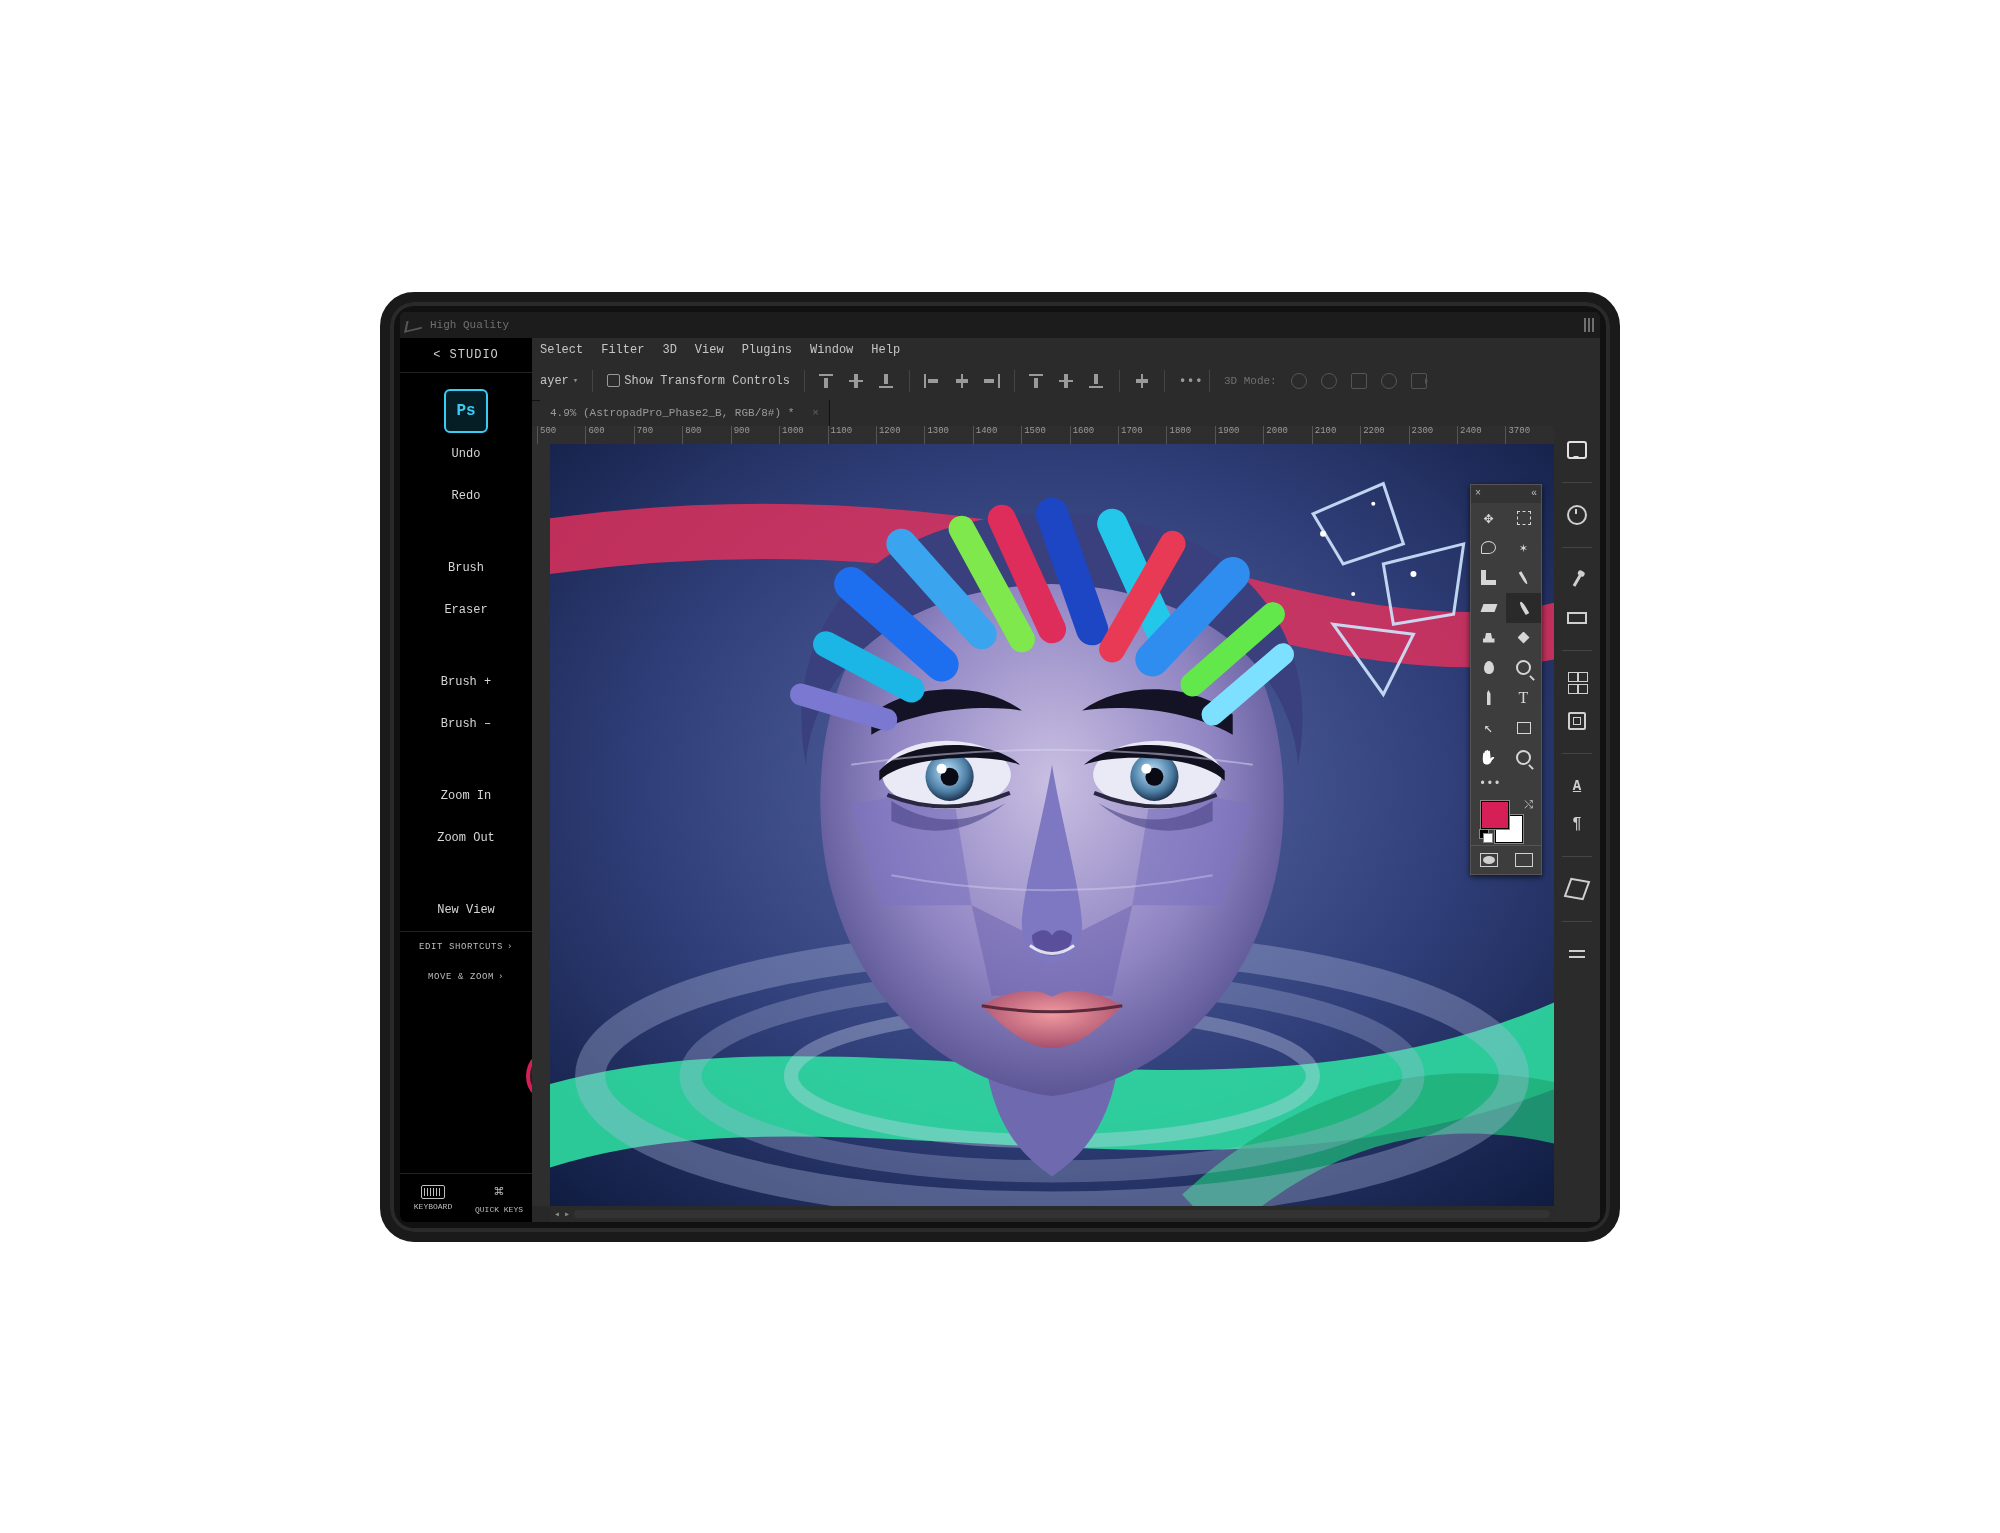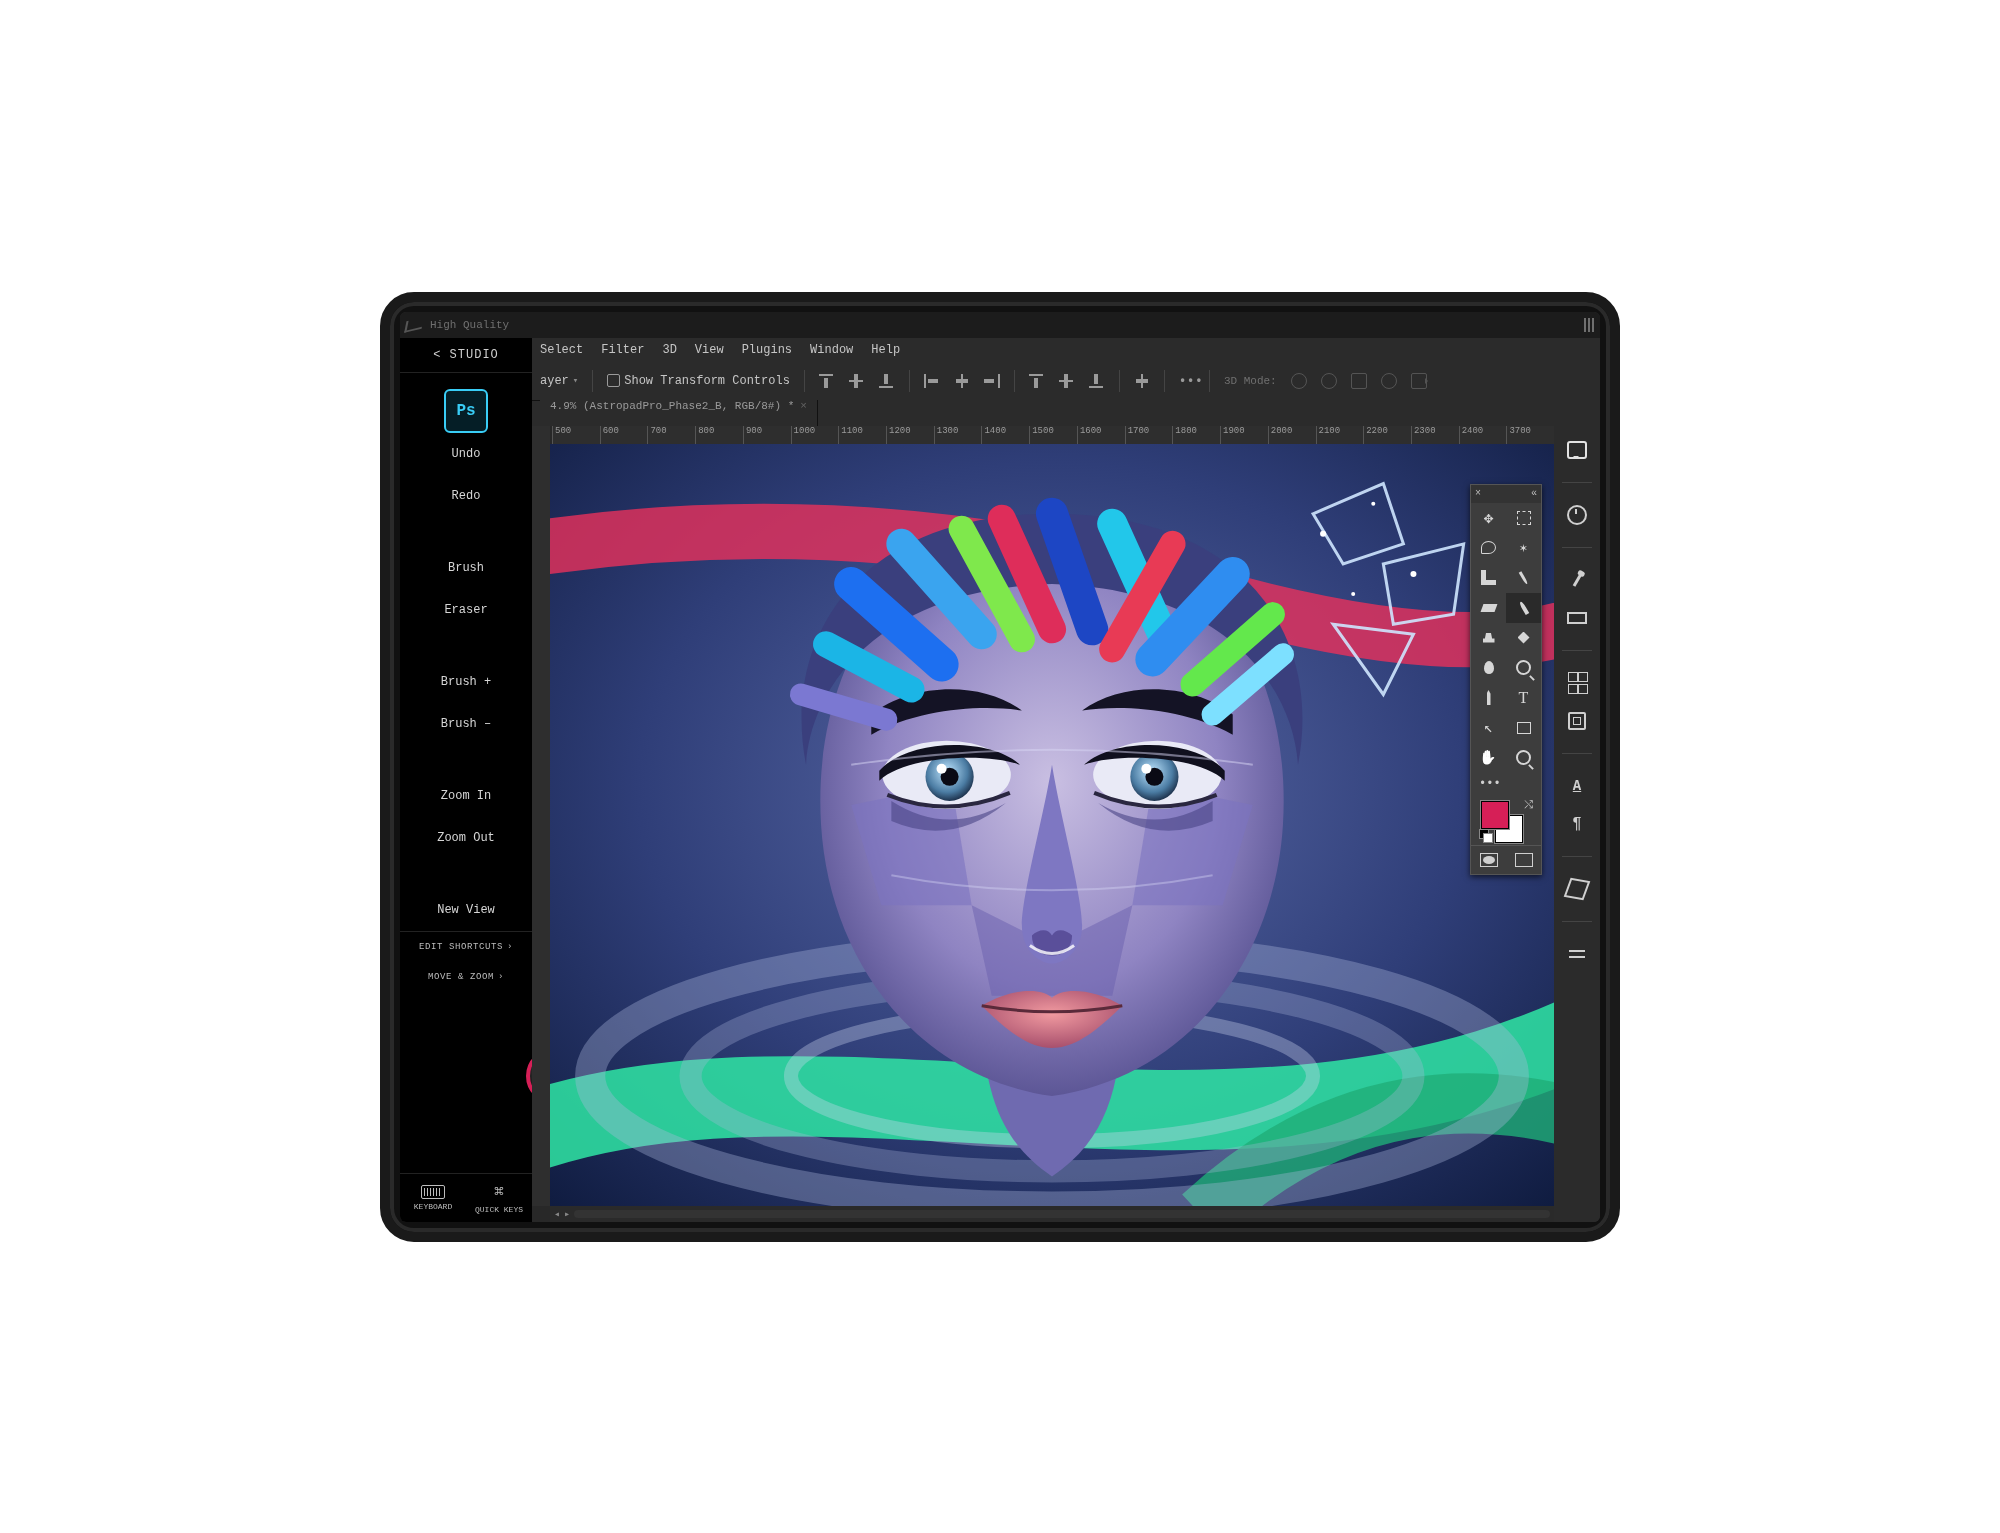--- a/index.html
+++ b/index.html
@@ -51,21 +51,21 @@
 .align-v2::before{left:0;top:6px;width:14px;height:2px}.align-v2::after{left:5px;top:0;width:4px;height:14px}
 .align-v3::before{left:0;bottom:0;width:14px;height:2px}.align-v3::after{left:5px;top:0;width:4px;height:10px}
 .dots-icon{letter-spacing:1px;font-weight:700;color:var(--fg-dim)}
 .mode3d{color:var(--fg-dimmer);font-size:11px}
 .ghost-icon{width:14px;height:14px;border:1.5px solid var(--fg-dimmer);border-radius:50%;opacity:.6;position:relative}
 .ghost-icon.box{border-radius:2px}
 .ghost-icon.cam::after{content:"";position:absolute;right:-5px;top:4px;border:3px solid transparent;border-left-color:var(--fg-dimmer)}
 
 
 .doctabs{position:absolute;top:88px;left:140px;right:0;height:26px;background:var(--bg-2);display:flex;align-items:center;font-size:11px;color:var(--fg-dim)}
-.doctab{padding:0 10px;border-right:1px solid #111;height:100%;display:flex;align-items:flex-start;gap:6px}
+.doctab{padding:0 10px;border-right:1px solid #111;height:100%;display:flex;align-items:center;gap:18px}
 .doctab .x{opacity:.5}
 
 
 .astropad{position:absolute;top:26px;bottom:0;left:0;width:132px;background:var(--bg-0);display:flex;flex-direction:column;align-items:stretch;color:#d6d6d6}
 .astropad .studio{height:34px;display:flex;align-items:center;justify-content:center;font-size:12px;letter-spacing:1px;color:#cfcfcf;border-bottom:1px solid #222}
 .astropad .ps-logo{margin:16px auto 0;width:40px;height:40px;border:2px solid #39cdf6;border-radius:6px;display:flex;align-items:center;justify-content:center;font-weight:700;color:#39cdf6;font-size:16px;background:#051e26}
 .astropad .item{padding:14px 0;text-align:center;font-size:12px;color:#d6d6d6;cursor:default}
 .astropad .group-gap{height:30px}
 .astropad .edit-row{padding:10px 0;text-align:center;font-size:9px;letter-spacing:.6px;color:#bdbdbd;border-top:1px solid #222}
 .astropad .edit-row .chev{font-size:9px;margin-left:4px}
@@ -93,21 +93,21 @@
 .stamp-ic::after{content:"";position:absolute;inset:3px;border:1px solid #cfcfcf}
 .char-ic{font-size:14px;font-weight:700;text-decoration:underline}
 .para-ic{font-size:16px}
 .cube-ic{width:16px;height:16px;border:2px solid #cfcfcf;transform:rotate(10deg) skewX(-10deg)}
 .sliders-ic{width:16px;height:12px;position:relative}
 .sliders-ic::before,.sliders-ic::after{content:"";position:absolute;left:0;width:16px;height:2px;background:#cfcfcf}
 .sliders-ic::before{top:2px}.sliders-ic::after{bottom:2px}
 
 
 .canvas-wrap{position:absolute;top:114px;left:132px;right:46px;bottom:0;background:#282828}
-.ruler-top{position:absolute;top:0;left:20px;right:0;height:18px;background:#2e2e2e;color:#9a9a9a;font-size:9px;display:flex;overflow:hidden}
+.ruler-top{position:absolute;top:0;left:5px;right:0;height:18px;background:#2e2e2e;color:#9a9a9a;font-size:9px;display:flex;overflow:hidden}
 .ruler-top .tick{width:70px;border-left:1px solid #555;padding-left:2px;display:flex;align-items:flex-start}
 .ruler-left{position:absolute;top:18px;left:0;bottom:16px;width:18px;background:#2e2e2e}
 .ruler-corner{position:absolute;top:0;left:0;width:18px;height:18px;background:#2e2e2e}
 .canvas{position:absolute;top:18px;left:18px;right:0;bottom:16px;overflow:hidden}
 .artwork{width:100%;height:100%;display:block}
 .hscroll{position:absolute;left:18px;right:0;bottom:0;height:16px;background:#2a2a2a;display:flex;align-items:center;gap:4px;padding:0 4px}
 .hscroll .arrow{color:#888;font-size:10px}
 .hscroll .track{flex:1;height:8px;background:#333;border-radius:4px}
 
 

